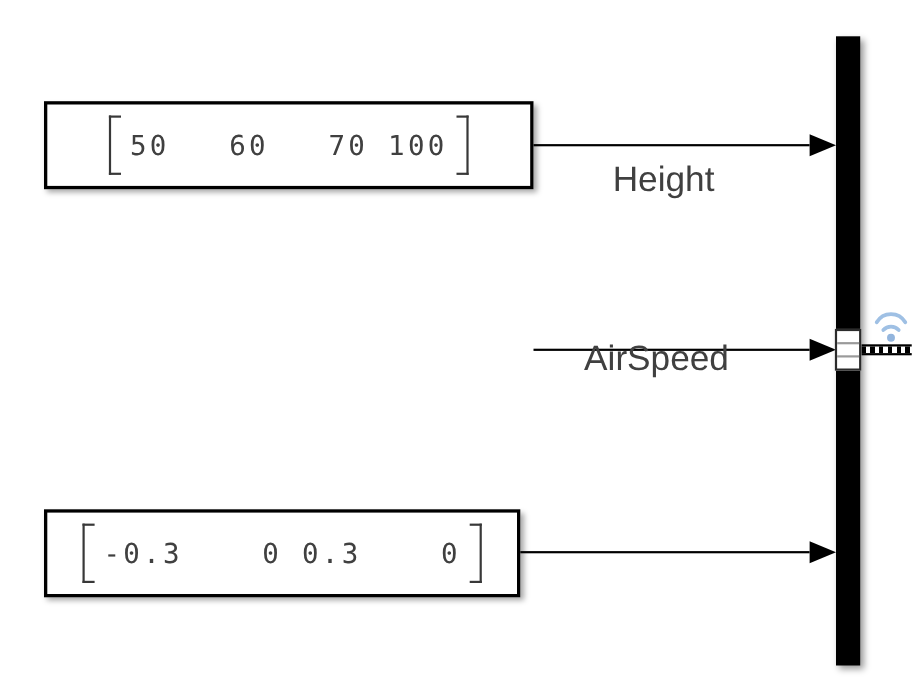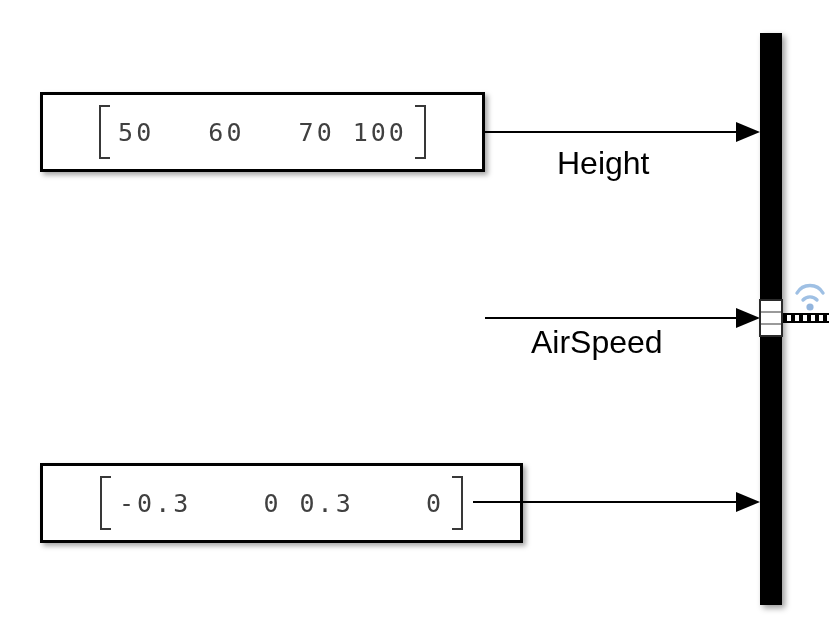--- a/index.html
+++ b/index.html
@@ -63,21 +63,21 @@
     position: absolute;
     width: 0;
     height: 0;
     border-style: solid;
     border-width: 10px 0 10px 24px;
     border-color: transparent transparent transparent #000000;
   }
   .signal-label {
     position: absolute;
     font-size: 32px;
-    color: #000000;
+    color: #404040;
     line-height: 1.1;
     white-space: nowrap;
   }
 
   
   .mux-bar {
     position: absolute;
     background: #000000;
     box-shadow: 3px 3px 6px rgba(0,0,0,0.4);
   }
@@ -119,33 +119,33 @@
 
 <div class="canvas">
 
   <div class="const-block" style="left:40px; top:92px; width:445px; height:80px;">
     <span class="bracket left"></span>
     <span class="value">50   60   70 100</span>
     <span class="bracket right"></span>
   </div>
 
 
-  <div class="const-block" style="left:40px; top:463px; width:483px; height:80px;">
+  <div class="const-block" style="left:40px; top:463px; width:433px; height:80px;">
     <span class="bracket left"></span>
     <span class="value">-0.3    0 0.3    0</span>
     <span class="bracket right"></span>
   </div>
 
   <div class="wire" style="left:485px; top:131px; width:251px;"></div>
   <div class="arrowhead" style="left:736px; top:122px;"></div>
   <div class="signal-label" style="left:557px; top:146px;">Height</div>
 
   <div class="wire" style="left:485px; top:317px; width:251px;"></div>
   <div class="arrowhead" style="left:736px; top:308px;"></div>
-  <div class="signal-label" style="left:531px; top:325px;">AirSpeed</div>
+  <div class="signal-label" style="left:531px; top:308px;">AirSpeed</div>
 
   <div class="wire" style="left:473px; top:501px; width:263px;"></div>
   <div class="arrowhead" style="left:736px; top:492px;"></div>
 
   <div class="mux-bar" style="left:760px; top:33px; width:22px; height:572px;"></div>
 
   <div class="port-badge" style="left:759px; top:299px; width:24px; height:38px;">
     <div class="row"></div>
     <div class="row"></div>
     <div class="row"></div>

